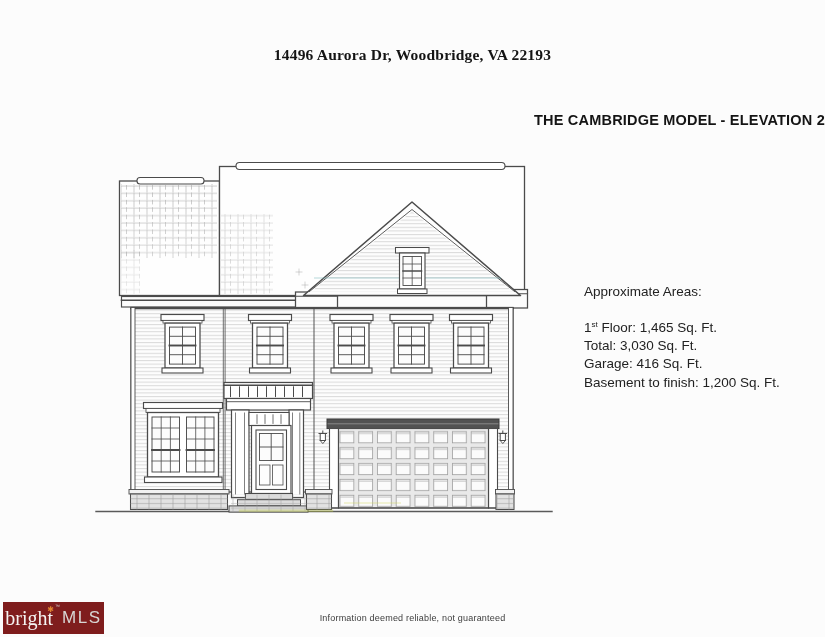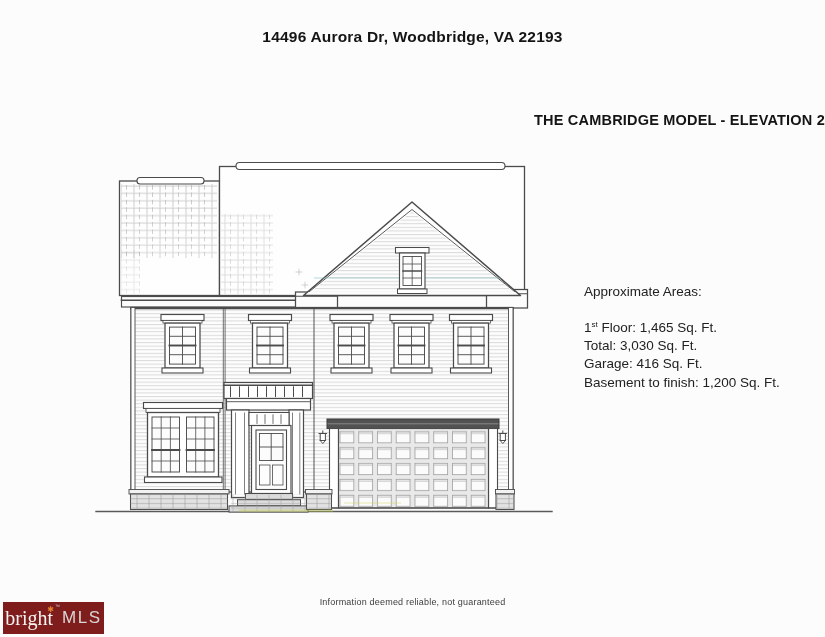--- a/index.html
+++ b/index.html
@@ -2,34 +2,34 @@
 <html><head>
 <meta charset="utf-8">
 <style>
   html,body{margin:0;padding:0;background:#e9e9e9;}
   .page{
     position:relative;width:825px;height:637px;margin:0 auto;
     background:#fcfcfc;overflow:hidden;
     font-family:"Liberation Sans", sans-serif;color:#161616;
   }
   .title{
-    position:absolute;top:28px;left:0;width:825px;text-align:center;
-    font-size:15.5px;font-weight:bold;letter-spacing:.2px;color:#141414;
+    position:absolute;top:46px;left:0;width:825px;text-align:center;
+    font-size:15.5px;font-weight:bold;letter-spacing:.2px;color:#141414;font-family:Liberation Serif, serif;
   }
   .subtitle{
     position:absolute;top:112px;left:0;width:825px;text-align:right;
     font-size:14.5px;font-weight:bold;letter-spacing:.2px;color:#141414;
   }
   .house-svg{position:absolute;left:90px;top:158px;width:470px;height:362px;}
   .areas{position:absolute;left:556px;top:284px;font-size:13.5px;color:#222;margin-left:28px;}
   .areas .heading{margin:0 0 20px 0;}
   .areas .line{height:18.2px;line-height:18.2px;white-space:nowrap;}
   .areas sup{font-size:8px;line-height:0;}
   .disclaimer{
-    position:absolute;top:597px;left:0;width:825px;text-align:center;
+    position:absolute;top:613px;left:0;width:825px;text-align:center;
     font-size:9px;color:#3d3d3d;letter-spacing:.2px;
   }
   .logo{
     position:absolute;left:3px;top:602px;width:101px;height:32px;
     background:#7f1d1d;display:flex;align-items:center;justify-content:center;
   }
   .logo .brand{
     font-family:"Liberation Serif", serif;color:#f5f4f2;font-size:20px;
     position:relative;line-height:1;
   }

